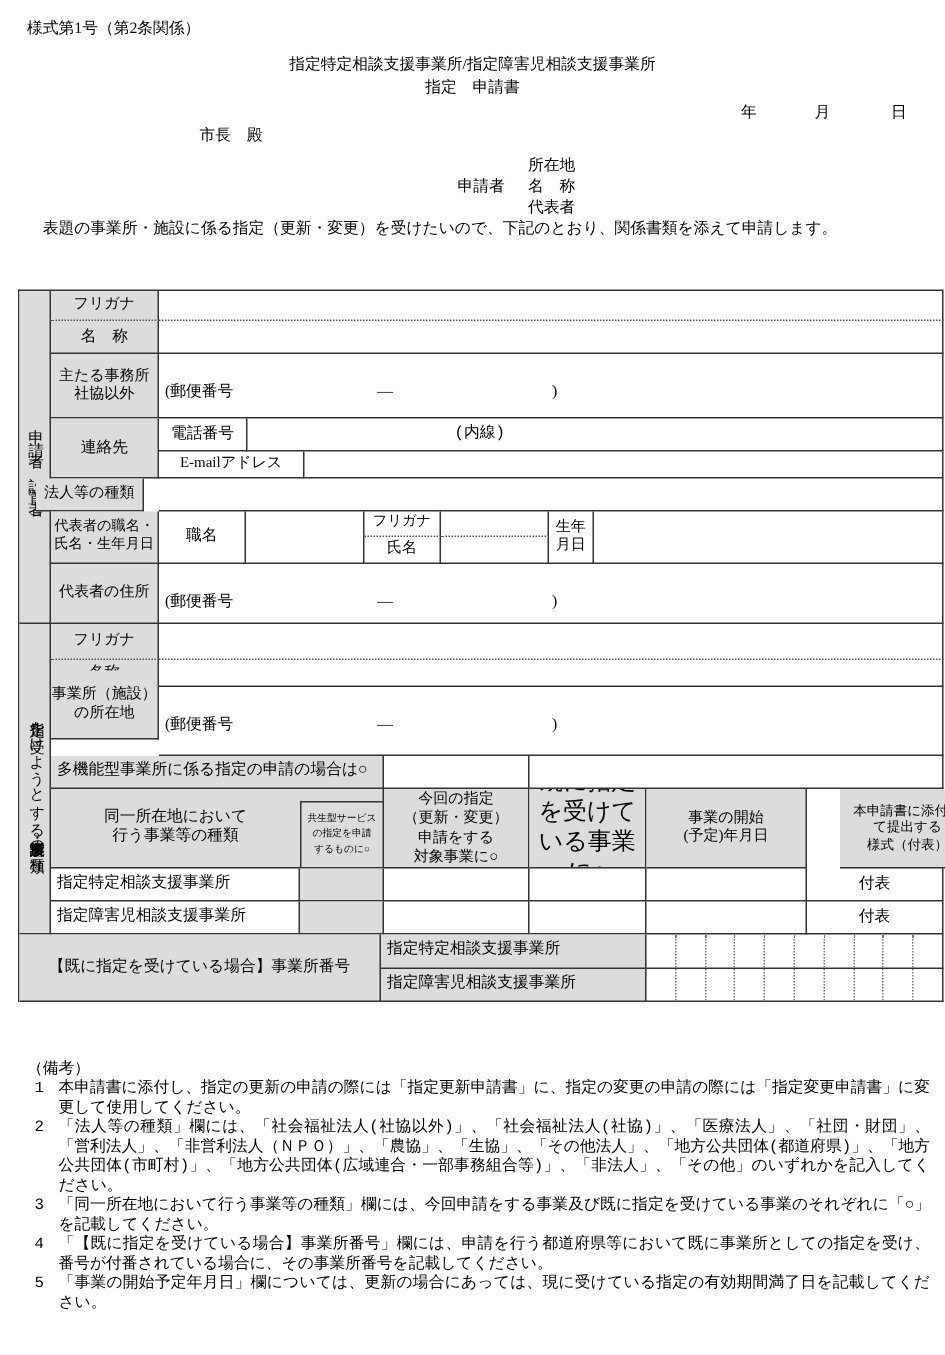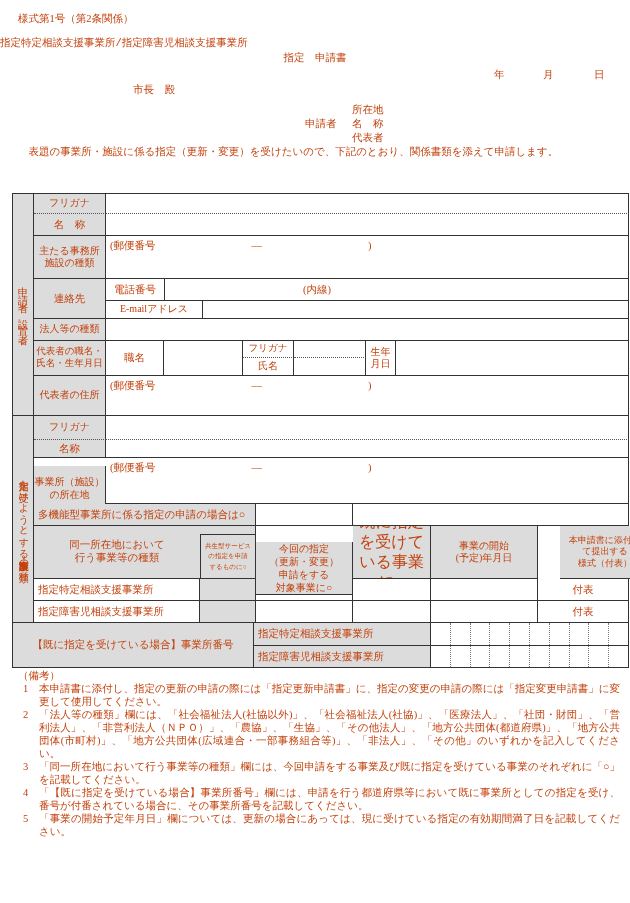--- a/index.html
+++ b/index.html
@@ -1,52 +1,52 @@
 <!DOCTYPE html>
 <html><head>
 <meta charset="utf-8">
 <style>
   html,body{margin:0;padding:0;background:#fff;}
   .page{position:relative;width:630px;height:903px;background:#ffffff;overflow:hidden;
-        font-family:"Liberation Serif","DejaVu Serif",serif;color:#c2410c;}
+        font-family:"Liberation Serif","DejaVu Serif",serif;color:#000000;}
   .abs{position:absolute;}
   
   .tbl{position:absolute;left:12px;top:193px;width:616px;height:474px;
        border-top:1px solid #333;border-left:1px solid #333;}
   .c{position:absolute;box-sizing:border-box;border-right:1px solid #333;border-bottom:1px solid #333;
      font-size:10.5px;line-height:1.25;display:flex;align-items:center;justify-content:center;
      text-align:center;overflow:hidden;}
   .g{background:#dcdcdc;}
   .pre{white-space:pre-line;}
-  .lt{justify-content:flex-start;text-align:right;padding-left:4px;}
+  .lt{justify-content:flex-start;text-align:right;padding-left:4px;font-family:Liberation Mono, monospace;}
   .db{border-bottom:1px dotted #555;}
   .top{align-items:flex-start;padding-top:1px;}
   .vert{writing-mode:vertical-rl;}
   .sm{font-size:9px;}
   .xs{font-size:6.5px;line-height:1.55;}
   .digits{display:flex;align-items:stretch;padding:0;}
   .dcell{flex:1 1 0;border-right:1px dotted #777;}
   .dcell:last-child{border-right:none;}
   .corp{position:absolute;left:260px;top:177px;width:368px;height:17px;box-sizing:border-box;
         border:1px solid #333;display:flex;font-size:10px;}
   .corp-label{width:106px;border-right:1px solid #333;display:flex;align-items:center;justify-content:center;box-sizing:border-box;}
   .corp-digits{flex:1;display:flex;}
-  .notes{position:absolute;left:18px;top:669px;width:602px;font-size:10.5px;line-height:13px;}
+  .notes{position:absolute;left:18px;top:707px;width:602px;font-size:10.5px;line-height:13px;font-family:Liberation Mono, monospace;}
   .note-item{display:flex;align-items:flex-start;}
   .note-num{width:21px;flex:0 0 21px;padding-left:5px;box-sizing:border-box;}
   .note-text{flex:1;text-align:justify;}
-  .postal{width:100%;display:flex;align-items:flex-start;padding-top:2px;font-size:10.5px;text-align:right;}
+  .postal{width:100%;display:flex;align-items:flex-start;padding-top:18px;font-size:10.5px;text-align:right;}
 </style>
 </head>
 <body>
 
 <div class="page">
 
   <div class="abs" style="left:18px;top:12px;font-size:10.5px;">様式第1号（第2条関係）</div>
-  <div class="abs" style="left:0;top:36px;width:630px;font-size:10.5px;font-family:Liberation Mono, monospace;">指定特定相談支援事業所/指定障害児相談支援事業所</div>
+  <div class="abs" style="left:0;top:36px;width:630px;text-align:center;font-size:10.5px;">指定特定相談支援事業所/指定障害児相談支援事業所</div>
   <div class="abs" style="left:0;top:51px;width:630px;text-align:center;font-size:10.5px;">指定　申請書</div>
   <div class="abs" style="left:494px;top:68px;font-size:10.5px;">年</div>
   <div class="abs" style="left:543px;top:68px;font-size:10.5px;">月</div>
   <div class="abs" style="left:594px;top:68px;font-size:10.5px;">日</div>
   <div class="abs" style="left:133px;top:83px;font-size:10.5px;">市長　殿</div>
 
   <div>
     <div class="abs" style="left:305px;top:117px;font-size:10.5px;">申請者</div>
     <div class="abs" style="left:352px;top:103px;font-size:10.5px;">所在地</div>
     <div class="abs" style="left:352px;top:117px;font-size:10.5px;">名　称</div>
@@ -57,23 +57,23 @@
 
 
   <div class="tbl">
 
     <div class="c g vert" style="left:0;top:0;width:21px;height:222px;letter-spacing:8px;padding-top:10px;">申請者（設置者）</div>
     <div class="c g vert" style="left:0;top:222px;width:21px;height:207px;font-size:10px;">指定を受けようとする事業所・施設の種類</div>
 
     <div class="c g db" style="left:21px;top:0;width:72px;height:20px;font-size:10px;">フリガナ</div>
     <div class="c g" style="left:21px;top:20px;width:72px;height:22px;">名　称</div>
     <div class="c g pre" style="left:21px;top:42px;width:72px;height:43px;font-size:10px;">主たる事務所
-施設の種類</div>
+社協以外</div>
     <div class="c g" style="left:21px;top:85px;width:72px;height:40px;">連絡先</div>
-    <div class="c g" style="left:21px;top:125px;width:72px;height:22px;font-size:10px;">法人等の種類</div>
+    <div class="c g" style="left:11px;top:125px;width:72px;height:22px;font-size:10px;">法人等の種類</div>
     <div class="c g pre" style="left:21px;top:147px;width:72px;height:35px;font-size:9.5px;">代表者の職名・
 氏名・生年月日</div>
     <div class="c g" style="left:21px;top:182px;width:72px;height:40px;font-size:10px;">代表者の住所</div>
 
     <div class="c db" style="left:93px;top:0;width:523px;height:20px;"></div>
     <div class="c" style="left:93px;top:20px;width:523px;height:22px;"></div>
     <div class="c top" style="left:93px;top:42px;width:523px;height:43px;">
       <div class="postal">
         <span style="margin-left:4px;">(郵便番号</span>
         <span style="margin-left:96px;">―</span>
@@ -101,21 +101,21 @@
     <div class="c top" style="left:93px;top:182px;width:523px;height:40px;">
       <div class="postal">
         <span style="margin-left:4px;">(郵便番号</span>
         <span style="margin-left:96px;">―</span>
         <span style="margin-left:106px;">)</span>
       </div>
     </div>
 
     <div class="c g db" style="left:21px;top:222px;width:72px;height:24px;font-size:10px;">フリガナ</div>
     <div class="c g" style="left:21px;top:246px;width:72px;height:18px;">名称</div>
-    <div class="c g pre" style="left:21px;top:272px;width:72px;height:46px;font-size:10px;">事業所（施設）
+    <div class="c g pre" style="left:21px;top:253px;width:72px;height:46px;font-size:10px;">事業所（施設）
 の所在地</div>
 
     <div class="c db" style="left:93px;top:222px;width:523px;height:24px;"></div>
     <div class="c" style="left:93px;top:246px;width:523px;height:18px;"></div>
     <div class="c top" style="left:93px;top:264px;width:523px;height:46px;">
       <div class="postal">
         <span style="margin-left:4px;">(郵便番号</span>
         <span style="margin-left:96px;">―</span>
         <span style="margin-left:106px;">)</span>
       </div>
@@ -125,21 +125,21 @@
     <div class="c" style="left:243px;top:310px;width:97px;height:22px;"></div>
     <div class="c" style="left:340px;top:310px;width:276px;height:22px;"></div>
 
     <div class="c g" style="left:21px;top:332px;width:222px;height:53px;">
       <div class="pre" style="width:166px;position:absolute;left:0;top:12px;">同一所在地において
 行う事業等の種類</div>
     </div>
     <div class="c g pre xs" style="left:187px;top:340px;width:56px;height:45px;border-left:1px solid #333;border-top:1px solid #333;">共生型サービス
 の指定を申請
 するものに○</div>
-    <div class="c g pre" style="left:243px;top:348px;width:97px;height:53px;font-size:10px;line-height:1.3;">今回の指定
+    <div class="c g pre" style="left:243px;top:332px;width:97px;height:53px;font-size:10px;line-height:1.3;">今回の指定
 （更新・変更）
 申請をする
 対象事業に○</div>
     <div class="c g pre" style="left:340px;top:332px;width:78px;height:53px;font-size:16px;">既に指定を受けて
 いる事業に○</div>
     <div class="c g pre" style="left:418px;top:332px;width:107px;height:53px;font-size:10px;">事業の開始
 (予定)年月日</div>
     <div class="c g pre sm" style="left:547px;top:332px;width:91px;height:53px;">本申請書に添付し
 て提出する
 様式（付表）</div>

